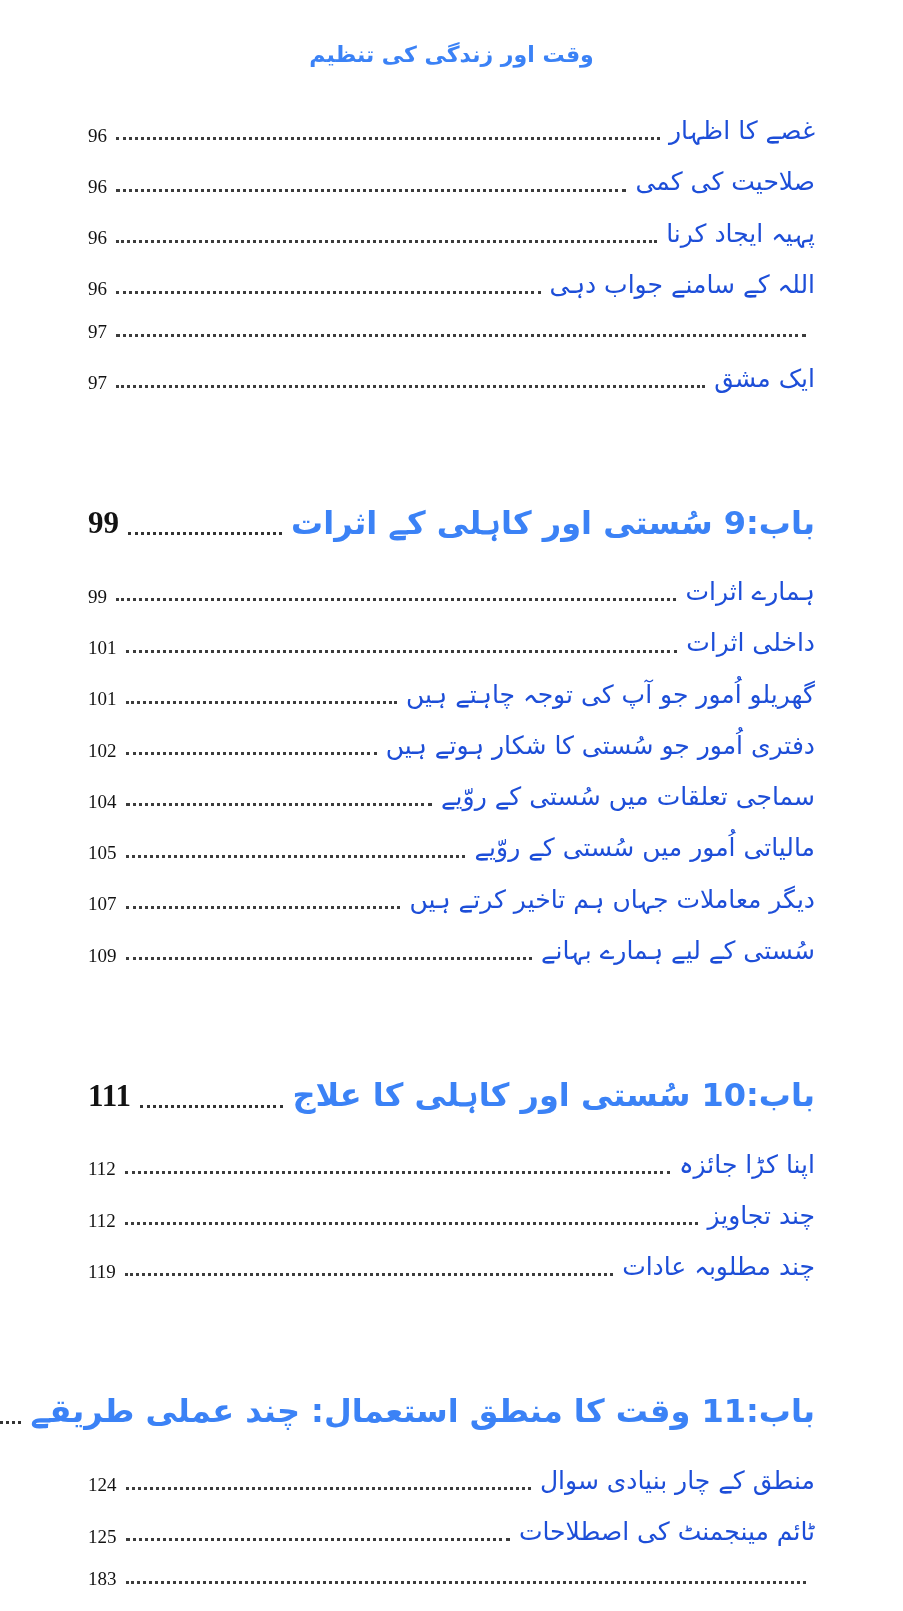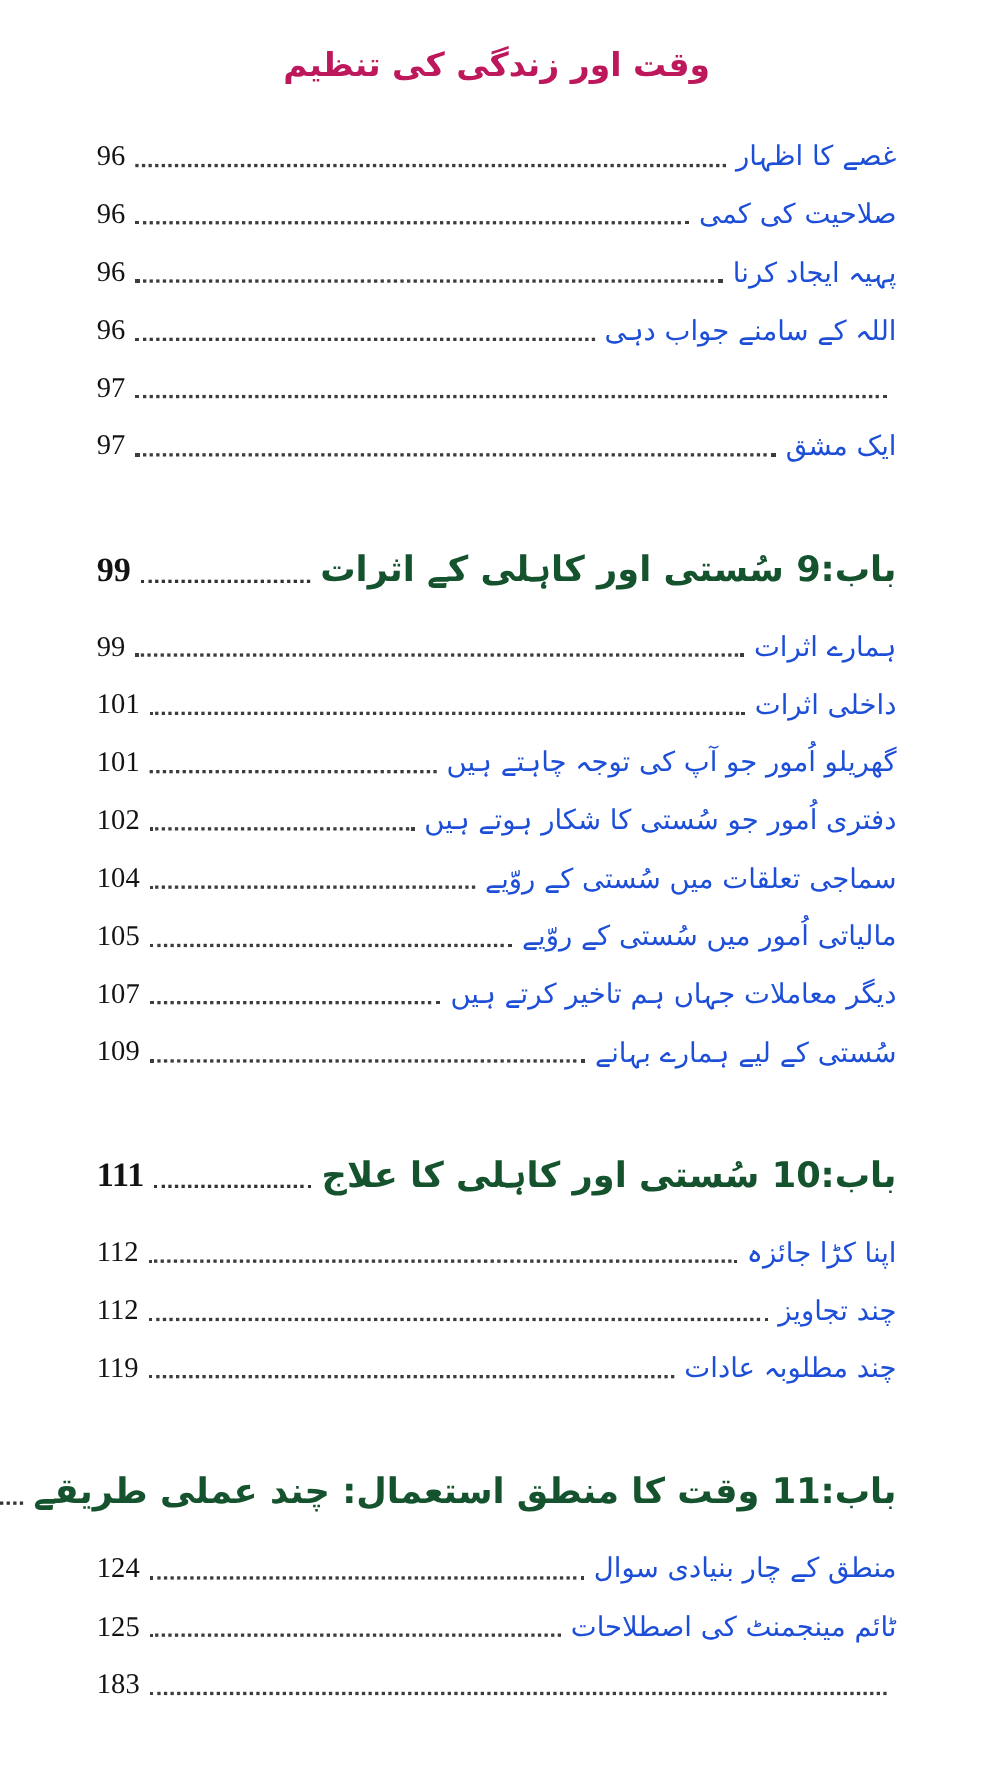--- a/index.html
+++ b/index.html
@@ -16,23 +16,23 @@
     color: #141414;
     box-sizing: border-box;
     padding: 42px 88px 110px 88px;
     font-family: "DejaVu Sans", sans-serif;
   }
   .header {
     text-align: center;
     margin-bottom: 46px;
   }
   .header-title {
-    font-size: 30px;
+    font-size: 22px;
     font-weight: bold;
-    color: #be185d;
+    color: #3b82f6;
   }
   .toc {
     display: block;
   }
   .row {
     display: flex;
     align-items: flex-end;
     font-size: 25px;
     line-height: 1.45;
     margin: 0 0 15px 0;
@@ -42,31 +42,32 @@
     color: #1d4ed8;
   }
   .row .leader {
     flex: 1 1 auto;
     min-width: 28px;
     margin: 0 9px 9px 9px;
     border-bottom: 3px dotted #3c3c3c;
   }
   .row .num {
     font-family: "Liberation Serif", serif;
-    font-size: 26px;
+    font-size: 19px;
     color: #131313;
     white-space: nowrap;
   }
   .row.chapter {
     font-size: 32px;
     font-weight: bold;
     margin: 70px 0 28px 0;
   }
   .row.chapter .t {
-    color: #14532d;
+    color: #3b82f6;
+    margin-top: 33px;
   }
   .row.chapter .leader {
     border-bottom: 3px dotted #333333;
     margin-bottom: 11px;
   }
   .row.chapter .num {
     font-size: 31px;
     font-weight: bold;
   }
 </style>

